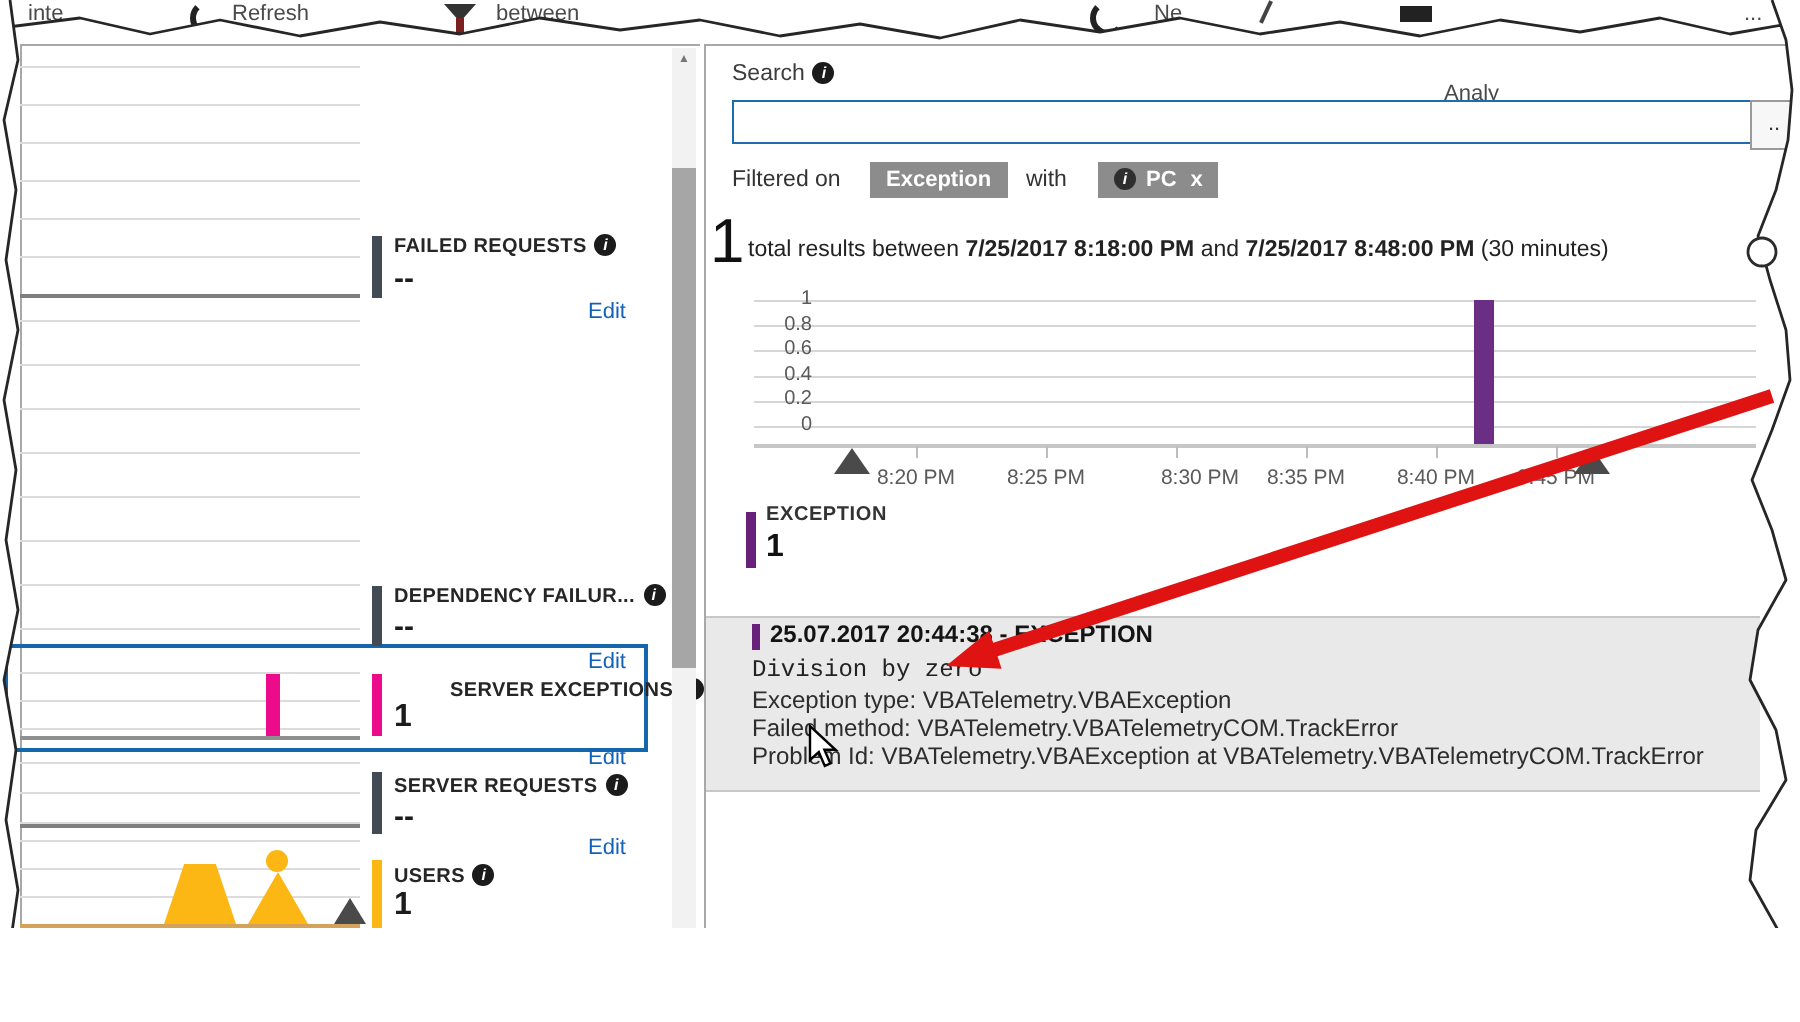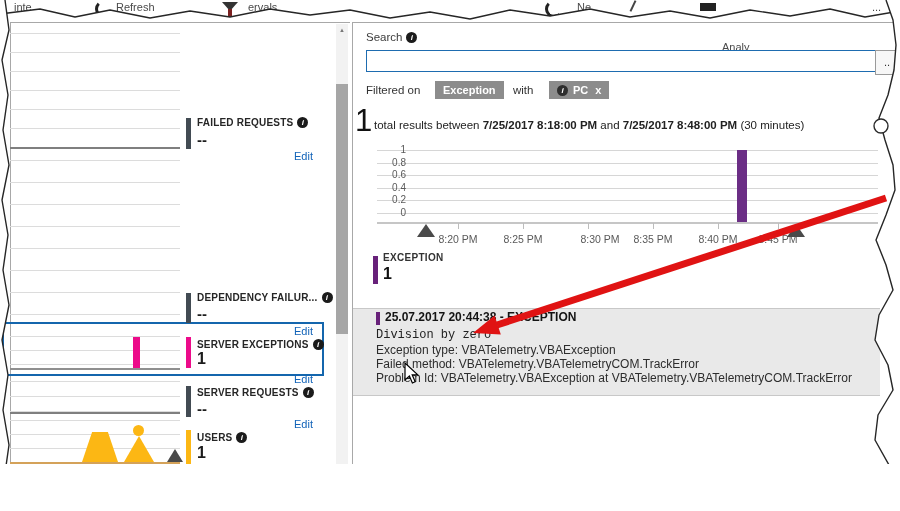--- a/index.html
+++ b/index.html
@@ -102,21 +102,21 @@
 </style>
 </head>
 <body>
 
 <div class="stage">
 
   <span class="frag" style="left:14px;">inte</span>
   <span class="crescent" style="left:95px;top:0;"></span>
   <span class="frag" style="left:116px;">Refresh</span>
   <span class="funnel" style="left:222px;top:2px;"></span>
-  <span class="frag" style="left:248px;">ervals</span>
+  <span class="frag" style="left:248px;">between</span>
   <span class="crescent" style="left:545px;top:0;"></span>
   <span class="frag" style="left:577px;">Ne</span>
   <span class="slashbar" style="left:632px;top:0;"></span>
   <span class="darkrect" style="left:700px;top:3px;"></span>
   <span class="frag" style="left:722px;margin-top:40px;">Analy</span>
   <span class="frag" style="left:872px;">...</span>
 
   <div class="abs lp-frame"></div>
 
   <div class="grid g19 axis-dark" style="top:33px;height:114px;"></div>
@@ -138,21 +138,21 @@
   <div class="lp-label" style="top:117px;"><span>FAILED REQUESTS</span><span class="info"></span></div>
   <div class="lp-value" style="top:131px;">--</div>
   <div class="edit" style="top:150px;">Edit</div>
 
   <div class="lp-chip chip-slate" style="top:293px;height:30px;"></div>
   <div class="lp-label" style="top:292px;"><span>DEPENDENCY FAILUR...</span><span class="info"></span></div>
   <div class="lp-value" style="top:305px;">--</div>
   <div class="edit" style="top:325px;">Edit</div>
 
   <div class="lp-chip chip-pink" style="top:337px;height:31px;"></div>
-  <div class="lp-label" style="top:339px;"><span>SERVER EXCEPTIONS</span><span class="info"></span></div>
+  <div class="lp-label" style="top:339px;margin-left:28px;"><span>SERVER EXCEPTIONS</span><span class="info"></span></div>
   <div class="lp-value" style="top:350px;font-size:16px;">1</div>
   <div class="edit" style="top:373px;">Edit</div>
 
   <div class="lp-chip chip-slate" style="top:386px;height:31px;"></div>
   <div class="lp-label" style="top:387px;"><span>SERVER REQUESTS</span><span class="info"></span></div>
   <div class="lp-value" style="top:400px;">--</div>
   <div class="edit" style="top:418px;">Edit</div>
 
   <div class="lp-chip chip-orange" style="top:430px;height:34px;"></div>
   <div class="lp-label" style="top:432px;"><span>USERS</span><span class="info"></span></div>

